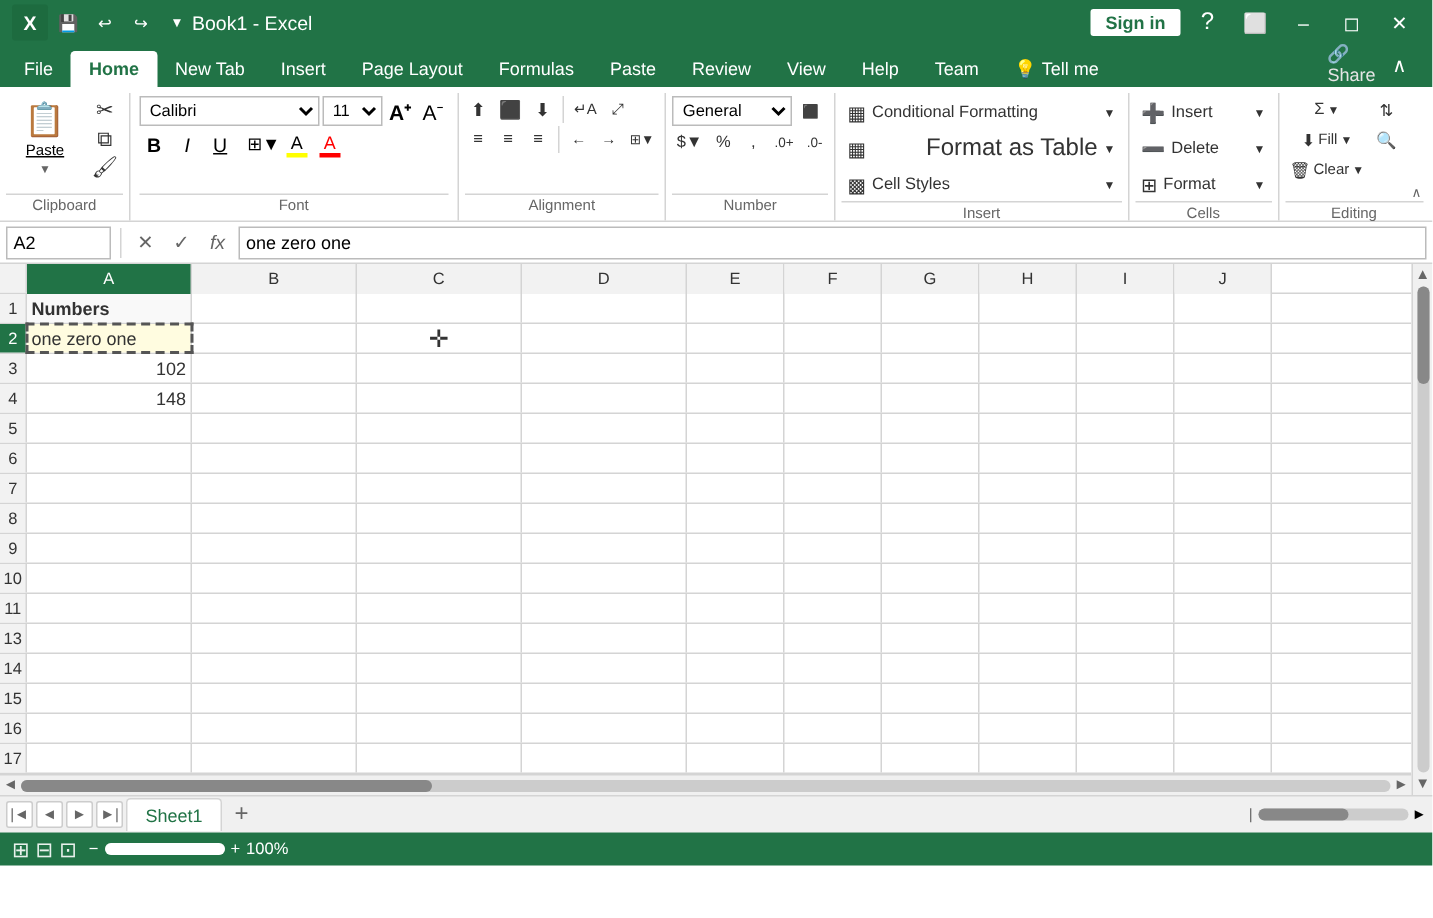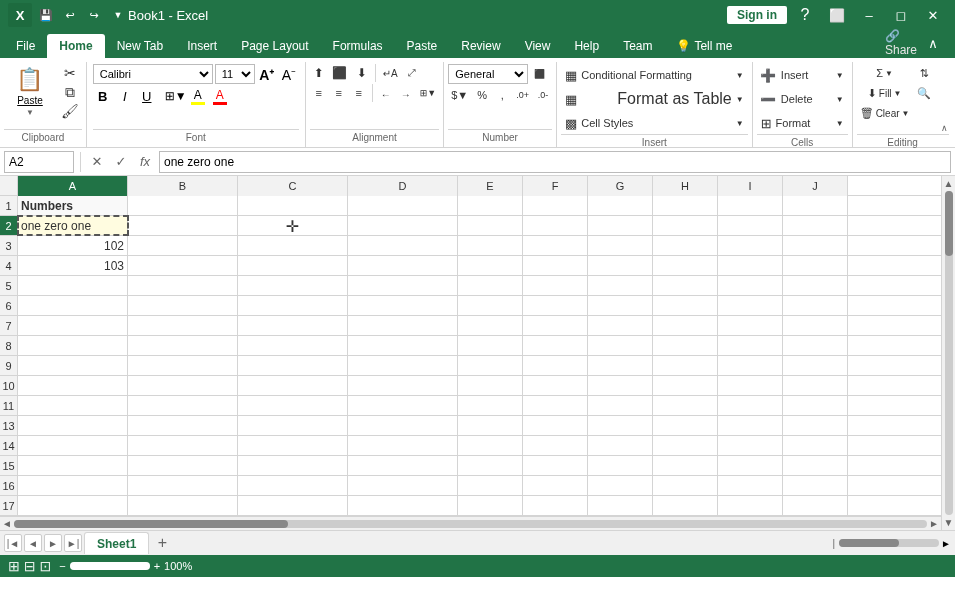--- a/index.html
+++ b/index.html
@@ -179,21 +179,21 @@
     .sheet-nav-btn {
       width: 18px; height: 18px; display: flex; align-items: center; justify-content: center;
       cursor: pointer; font-size: 10px; color: #666; border: 1px solid #ccc;
       background: white; border-radius: 2px;
     }
     .sheet-tab {
       height: 22px; padding: 0 12px; display: flex; align-items: center;
       font-size: 12px; cursor: pointer; border: 1px solid #d4d4d4;
       border-bottom: none; border-radius: 3px 3px 0 0;
     }
-    .sheet-tab.active { background: white; color: #217346; font-weight: 700; }
+    .sheet-tab.active { background: white; color: #217346; font-weight: 400; }
     .sheet-tab:not(.active) { background: #e0e0e0; }
     .add-sheet-btn {
       width: 22px; height: 22px; display: flex; align-items: center; justify-content: center;
       cursor: pointer; font-size: 16px; color: #666; border-radius: 50%;
     }
     .sheet-bar-right { margin-left: auto; display: flex; align-items: center; gap: 4px; }
 
     
     .status-bar {
       height: 22px;
@@ -506,21 +506,21 @@
         <div class="grid-cell col-e"></div>
         <div class="grid-cell col-f"></div>
         <div class="grid-cell col-g"></div>
         <div class="grid-cell col-h"></div>
         <div class="grid-cell col-i"></div>
         <div class="grid-cell col-j"></div>
       </div>
 
       <div class="grid-row">
         <div class="row-header">4</div>
-        <div class="grid-cell col-a right-align">103</div>
+        <div class="grid-cell col-a right-align">148</div>
         <div class="grid-cell col-b"></div>
         <div class="grid-cell col-c"></div>
         <div class="grid-cell col-d"></div>
         <div class="grid-cell col-e"></div>
         <div class="grid-cell col-f"></div>
         <div class="grid-cell col-g"></div>
         <div class="grid-cell col-h"></div>
         <div class="grid-cell col-i"></div>
         <div class="grid-cell col-j"></div>
       </div>

